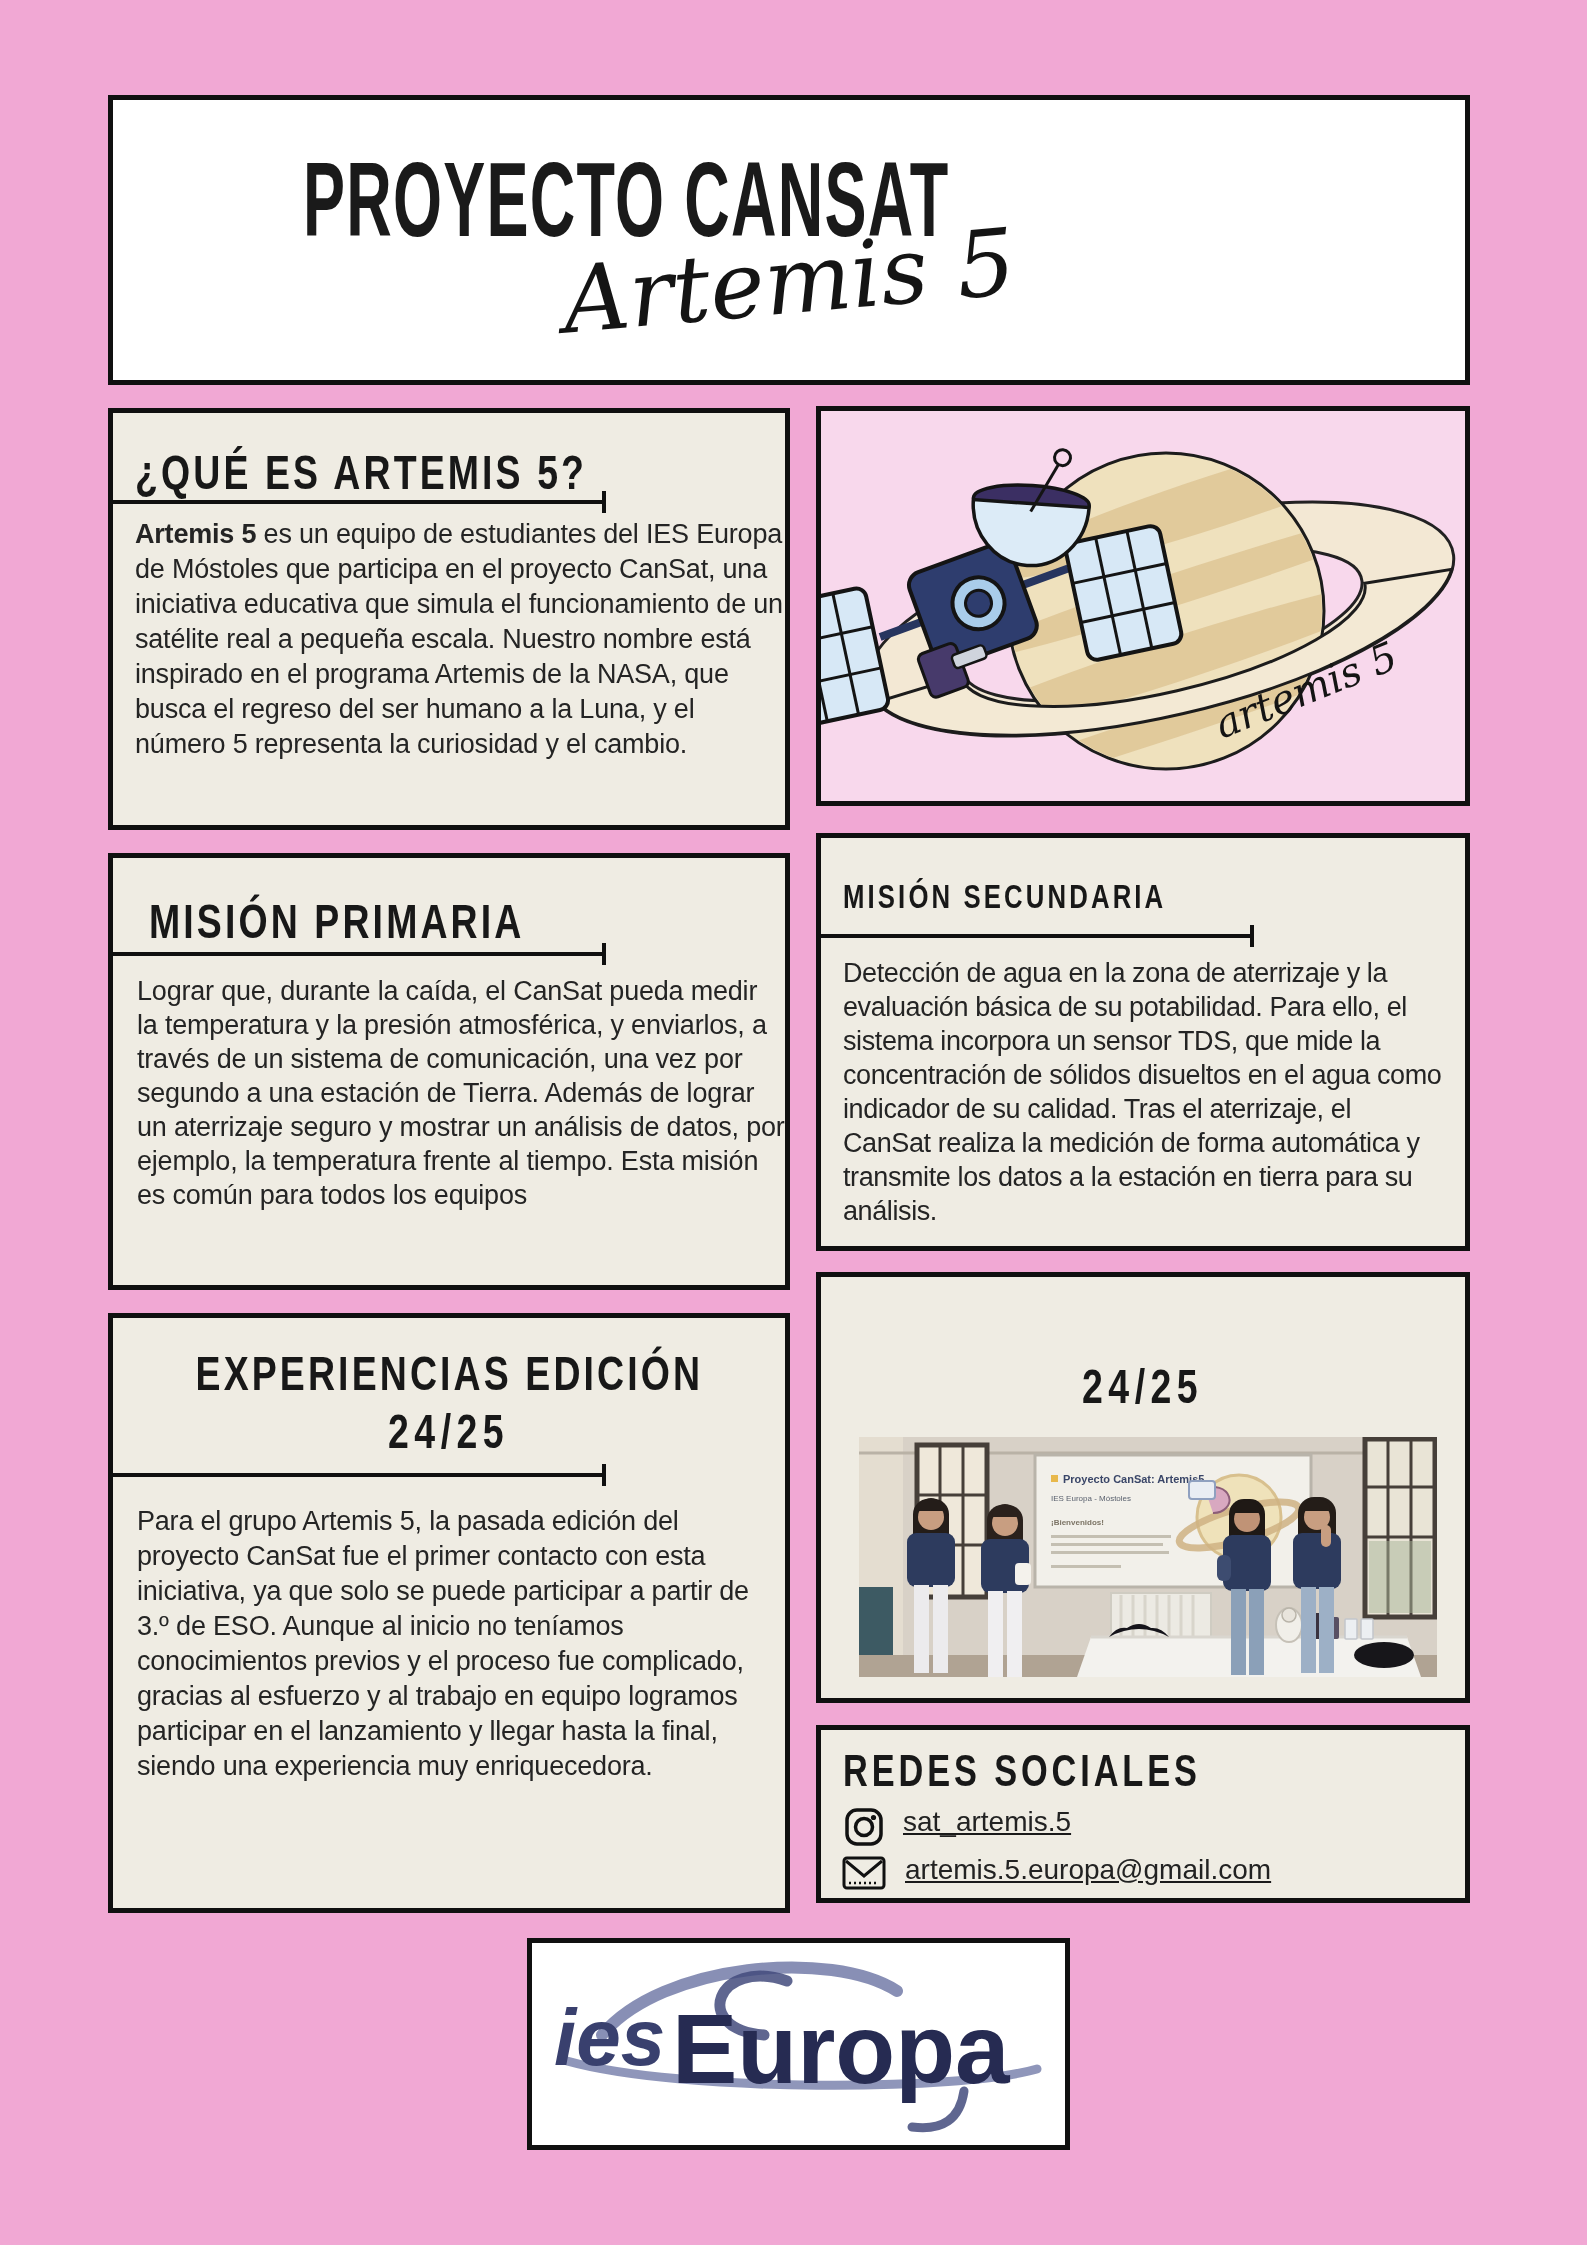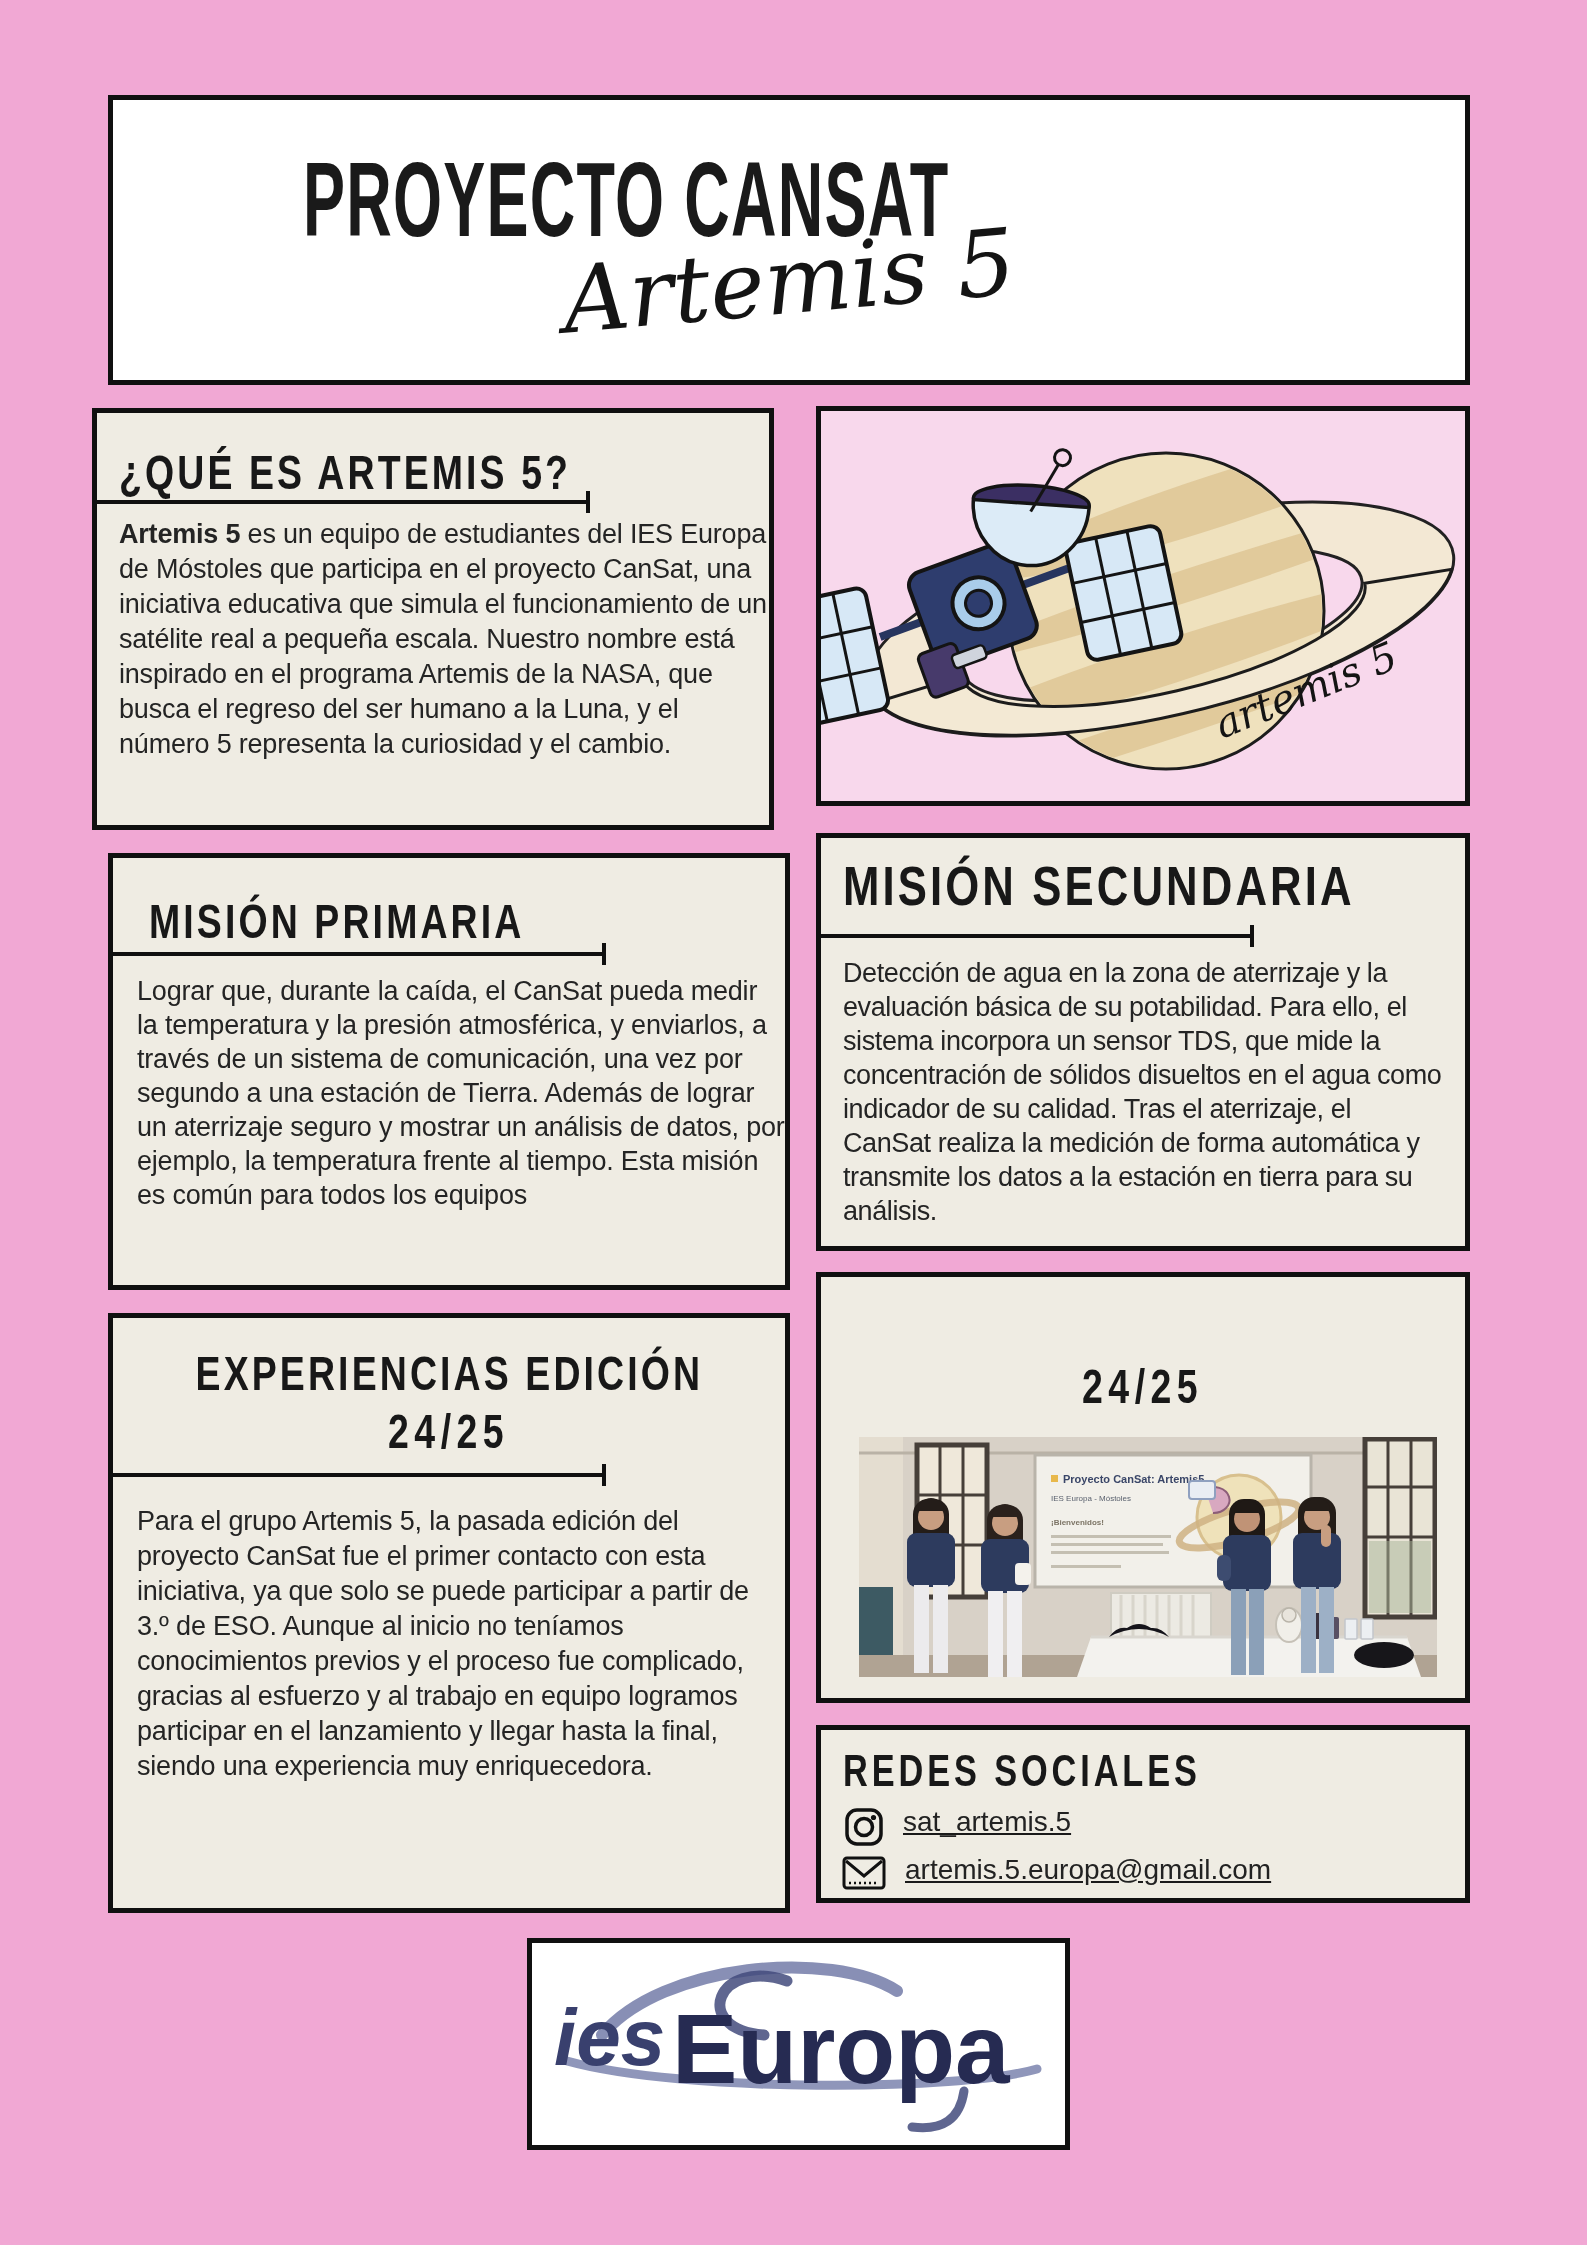--- a/index.html
+++ b/index.html
@@ -42,21 +42,21 @@
 
 <div class="page">
 
   <div class="box white" style="left:108px;top:95px;width:1362px;height:290px;">
     <div class="h-title">
       <span class="squeeze-c">PROYECTO CANSAT</span>
     </div>
     <div class="h-script">Artemis 5</div>
   </div>
 
-  <div class="box" style="left:92px;top:408px;width:682px;height:422px;">
+  <div class="box" style="left:108px;top:408px;width:682px;height:422px;">
     <div class="sec-title" style="position:absolute;left:22px;top:32px;font-size:48px;letter-spacing:4px;">
       <span class="squeeze">¿QUÉ ES ARTEMIS 5?</span>
     </div>
     <div class="rule" style="left:-5px;top:87px;width:496px;"></div>
     <div class="body-text" style="left:22px;top:104px;width:648px;">
       <b>Artemis 5</b><span> es un equipo de estudiantes del IES Europa de Móstoles que participa en el proyecto CanSat, una iniciativa educativa que simula el funcionamiento de un satélite real a pequeña escala. Nuestro nombre está inspirado en el programa Artemis de la NASA, que busca el regreso del ser humano a la Luna, y el número 5 representa la curiosidad y el cambio.</span>
     </div>
   </div>
 
   <div class="box pinkbox" style="left:816px;top:406px;width:654px;height:400px;">
@@ -121,21 +121,21 @@
 
   <div class="box" style="left:108px;top:853px;width:682px;height:437px;">
     <div class="sec-title" style="position:absolute;left:36px;top:36px;font-size:48px;letter-spacing:4px;">
       <span class="squeeze">MISIÓN PRIMARIA</span>
     </div>
     <div class="rule" style="left:-5px;top:94px;width:496px;"></div>
     <div class="body-text" style="left:24px;top:116px;width:648px;line-height:34px;">Lograr que, durante la caída, el CanSat pueda medir la temperatura y la presión atmosférica, y enviarlos, a través de un sistema de comunicación, una vez por segundo a una estación de Tierra. Además de lograr un aterrizaje seguro y mostrar un análisis de datos, por ejemplo, la temperatura frente al tiempo. Esta misión es común para todos los equipos</div>
   </div>
 
   <div class="box" style="left:816px;top:833px;width:654px;height:418px;">
-    <div class="sec-title" style="position:absolute;left:22px;top:15px;font-size:56px;letter-spacing:4px;">
+    <div class="sec-title" style="position:absolute;left:22px;top:40px;font-size:33px;letter-spacing:4px;">
       <span class="squeeze">MISIÓN SECUNDARIA</span>
     </div>
     <div class="rule" style="left:-5px;top:96px;width:436px;"></div>
     <div class="body-text" style="left:22px;top:118px;width:600px;line-height:34px;letter-spacing:-.4px;">Detección de agua en la zona de aterrizaje y la evaluación básica de su potabilidad. Para ello, el sistema incorpora un sensor TDS, que mide la concentración de sólidos disueltos en el agua como indicador de su calidad. Tras el aterrizaje, el CanSat realiza la medición de forma automática y transmite los datos a la estación en tierra para su análisis.</div>
   </div>
 
   <div class="box" style="left:108px;top:1313px;width:682px;height:600px;">
     <div class="sec-title center" style="position:absolute;left:0;width:100%;top:28px;font-size:48px;letter-spacing:4px;">
       <span class="squeeze-c">EXPERIENCIAS EDICIÓN</span>
     </div>

